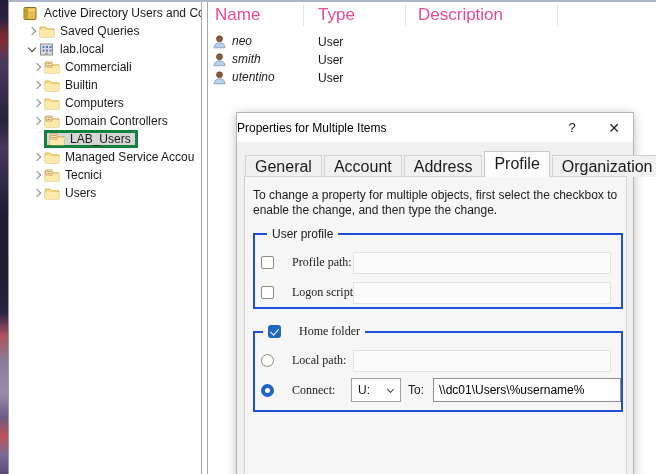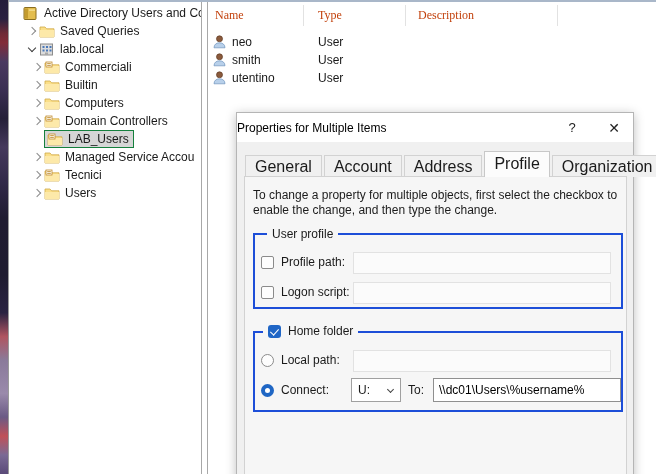--- a/index.html
+++ b/index.html
@@ -24,36 +24,36 @@
   .trow.lvl1 { padding-left:16px; }
   .trow.lvl2 { padding-left:21px; }
   .chev { width:14px; height:14px; flex:0 0 14px; position:relative; }
   .chev.none { }
   .chev.collapsed::after { content:""; position:absolute; left:4px; top:4px; width:5px; height:5px;
     border-top:1px solid #8a8a8a; border-right:1px solid #8a8a8a; transform:rotate(45deg); }
   .chev.expanded::after { content:""; position:absolute; left:4px; top:3px; width:5px; height:5px;
     border-right:1.5px solid #3c3c3c; border-bottom:1.5px solid #3c3c3c; transform:rotate(45deg); }
   .ticon { width:16px; height:14px; flex:0 0 16px; margin-right:5px; display:flex; align-items:center; }
   .tsel { display:flex; align-items:center; height:18px; padding:0 4px 0 2px; }
-  .tsel.selected { background:#d6d6d6; border:1px solid #15803d; }
+  .tsel.selected { background:#d6d6d6; border:3px solid #15803d; }
 
   
   #splitter { position:absolute; left:201px; top:2px; width:7px; height:472px; background:#fff;
     border-left:1px solid #a8a8a8; border-right:1px solid #a8a8a8; }
 
   
   #list { position:absolute; left:208px; top:2px; width:448px; height:472px; background:#fff; }
   #listheader { position:relative; display:flex; height:26px; align-items:center; }
   .hsep { position:absolute; top:3px; width:1px; height:21px; background:#e2e2e2; }
-  .hcell { font-size:12px; color:#c2410c;font-family:Liberation Serif, serif; }
+  .hcell { font-size:17px; color:#ec4899; }
   .col-name { width:95px; padding-left:7px; }
   .col-type { width:102px; padding-left:15px; }
   .col-desc { width:152px; padding-left:13px; }
   .lrow { display:flex; align-items:center; height:18px; }
-  .lrow .col-name { display:flex; align-items:center; padding-left:4px; }
+  .lrow .col-name { display:flex; padding-left:4px;font-style:italic; }
   .licon { width:16px; height:16px; margin-right:4px; }
   .lrow .col-type { padding-left:15px; }
 
   
   #dialog { position:absolute; left:236px; top:112px; width:398px; height:370px;
     background:#f0f0f0; border:1px solid #b5b5b5; box-shadow:0 2px 10px rgba(0,0,0,.25); }
   #titlebar { position:relative; height:29px; background:#ffffff; display:flex; align-items:center; }
   #titletext { font-size:12px; color:#000; }
   .titlebtn { position:absolute; top:0; width:30px; height:29px; display:flex; align-items:center; justify-content:center;
     font-size:13px; color:#222; cursor:default; }
@@ -75,21 +75,21 @@
   .legend { position:absolute; top:-8px; left:12px; background:#f6f6f6; padding:0 5px; }
   .legend-check { position:absolute; top:-9px; left:8px; background:#f6f6f6; padding:0 5px; display:flex; align-items:center;justify-content:center; }
 
   .checkbox { width:13px; height:13px; border:1px solid #8b8b8b; background:#fdfdfd; border-radius:2px; flex:0 0 13px; }
   .checkbox.checked { border:none; background:#2066c6; border-radius:3px; position:relative; }
   .checkbox.checked::after { content:""; position:absolute; left:3.5px; top:2px; width:4px; height:7px;
     border-right:1.6px solid #fff; border-bottom:1.6px solid #fff; transform:rotate(42deg); }
   .radio { width:13px; height:13px; border:1px solid #8b8b8b; border-radius:50%; background:#fdfdfd; flex:0 0 13px; }
   .radio.selected { border:4px solid #1f66c4; background:#fff; }
 
-  .ctl-label { margin-left:7px; }
+  .ctl-label { margin-left:18px;font-family:Liberation Serif, serif; }
   .fieldrow { position:absolute; left:6px; display:flex; align-items:center; }
   .txtfield { position:absolute; height:22px; background:#fbfbfb; border:1px solid #e2e2e2; }
   .txtfield.filled { background:#ffffff; border:1px solid #8f8f8f; font-size:12px; padding:0 5px; line-height:20px; color:#000; }
   .combo { position:absolute; height:24px; background:#fff; border:1px solid #a0a0a0; display:flex; align-items:center; padding-left:6px; }
   .combo .cchev { position:absolute; right:7px; top:8px; width:5px; height:5px;
     border-right:1.2px solid #444; border-bottom:1.2px solid #444; transform:rotate(45deg); }
 
   svg { display:block; }
 </style>
 </head>

